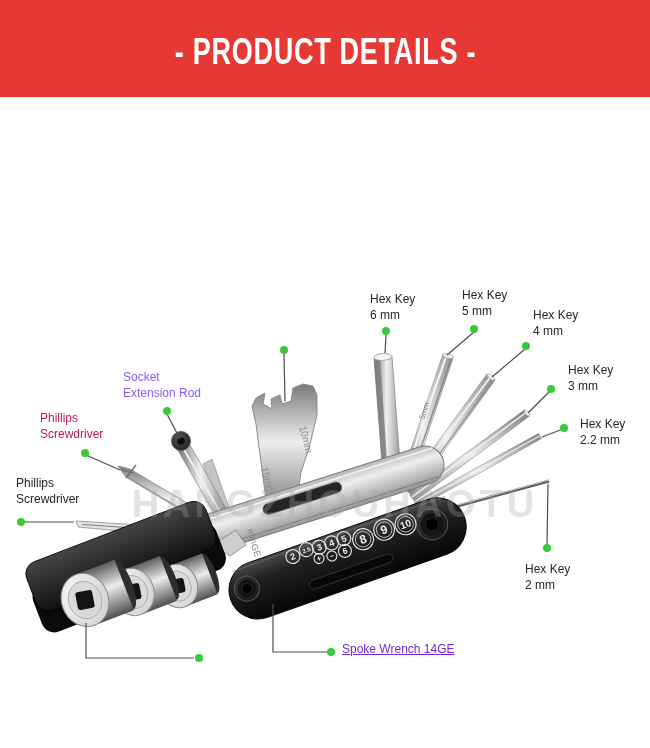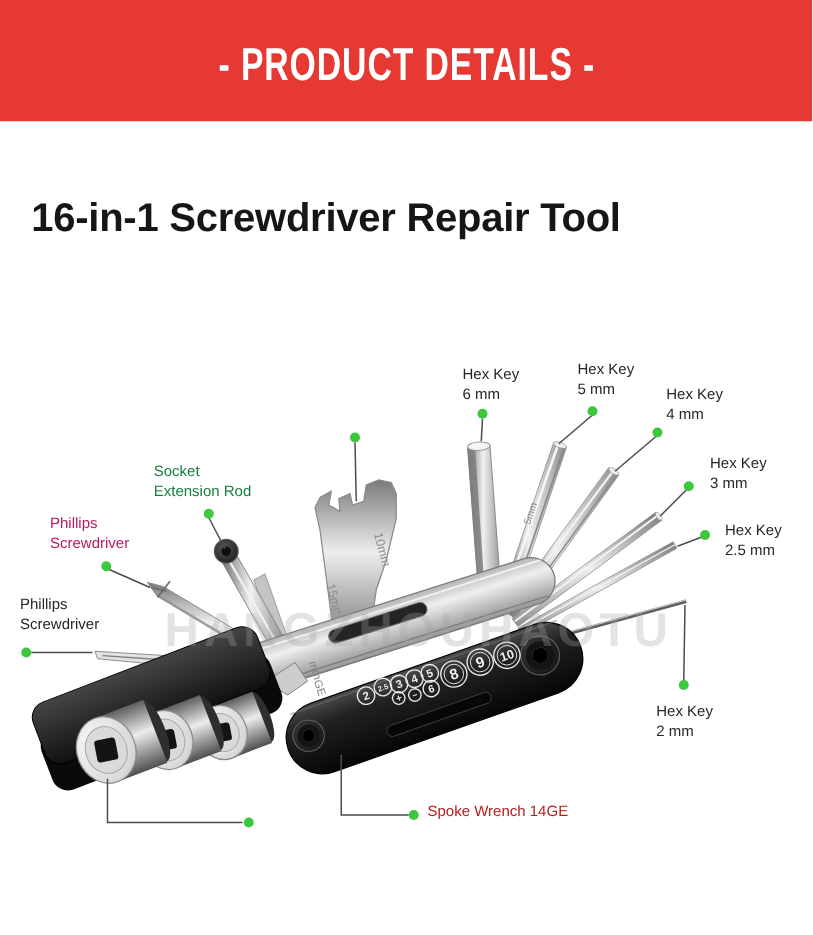--- a/index.html
+++ b/index.html
@@ -18,21 +18,20 @@
 </style>
 </head>
 <body>
 
 <div class="page">
 
   <div class="banner" style="background: rgb(231, 57, 52);">
     <span class="banner-text">- PRODUCT DETAILS -</span>
   </div>
 
-  <div class="heading">16-in-1 Screwdriver Repair Tool</div>
 
   <svg class="art" width="650" height="748" viewBox="0 0 650 748">
     <defs>
       <linearGradient id="gSteelH" x1="0" y1="0" x2="1" y2="0">
         <stop offset="0" stop-color="#6f6f6f"></stop>
           <stop offset=".45" stop-color="#f0f0f0"></stop>
           <stop offset="1" stop-color="#8d8d8d"></stop>
       </linearGradient>
       <linearGradient id="gSteelV" x1="0" y1="0" x2="0" y2="1">
         <stop offset="0" stop-color="#7a7a7a"></stop>
@@ -262,35 +261,35 @@
   <div class="lbl" style="left: 533px; top: 307px; color: rgb(38, 38, 38);">
     <span>Hex Key</span>
     <span>4 mm</span>
   </div>
   <div class="lbl" style="left: 568px; top: 362px; color: rgb(38, 38, 38);">
     <span>Hex Key</span>
     <span>3 mm</span>
   </div>
   <div class="lbl" style="left: 580px; top: 416px; color: rgb(38, 38, 38);">
     <span>Hex Key</span>
-    <span>2.5 mm</span>
+    <span>2.2 mm</span>
   </div>
   <div class="lbl" style="left: 525px; top: 561px; color: rgb(38, 38, 38);">
     <span>Hex Key</span>
     <span>2 mm</span>
   </div>
-  <div class="lbl" style="left: 123px; top: 369px; color: #15803d;">
+  <div class="lbl" style="left: 123px; top: 369px; color: #8b5cf6;">
     <span>Socket</span>
     <span>Extension Rod</span>
   </div>
   <div class="lbl" style="left: 40px; top: 410px; color: #be185d;">
     <span>Phillips</span>
     <span>Screwdriver</span>
   </div>
   <div class="lbl" style="left: 16px; top: 475px; color: rgb(38, 38, 38);">
     <span>Phillips</span>
     <span>Screwdriver</span>
   </div>
-  <div class="lbl" style="left: 342px; top: 641px; color: #b91c1c;">
+  <div class="lbl" style="left: 342px; top: 641px; color: #6d28d9; text-decoration: underline;">
     <span>Spoke Wrench 14GE</span>
   </div>
 
 </div>
 
 </body></html>

